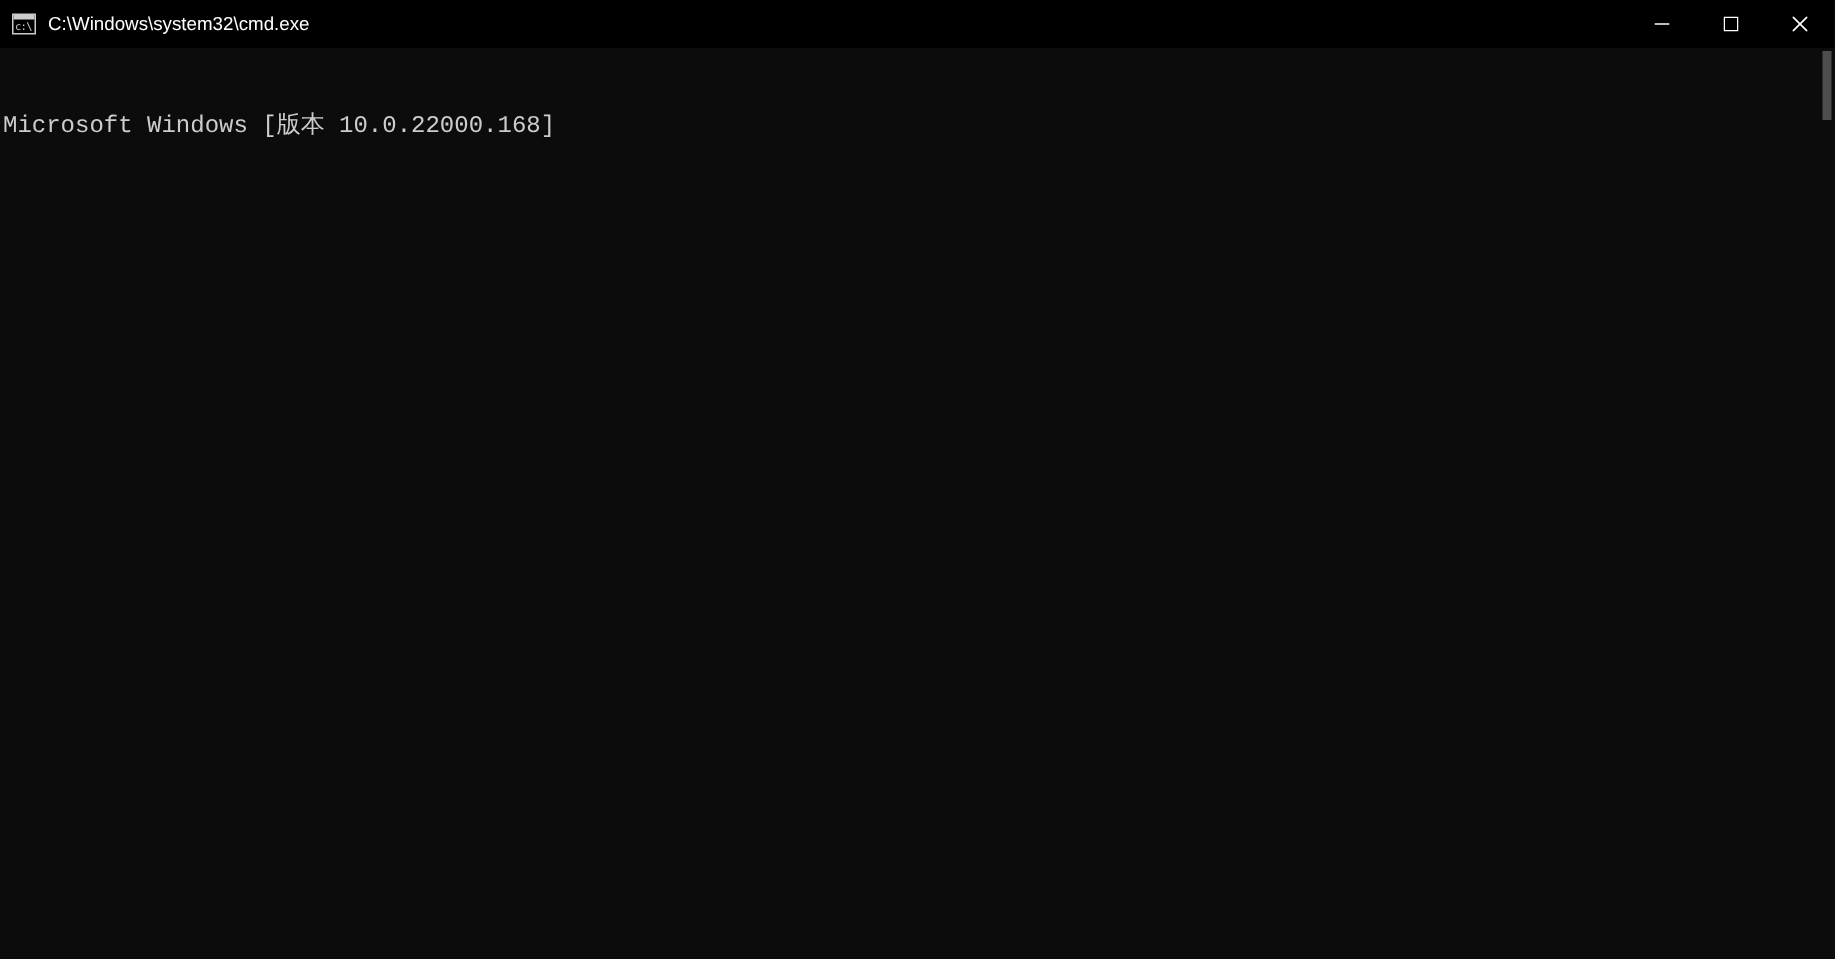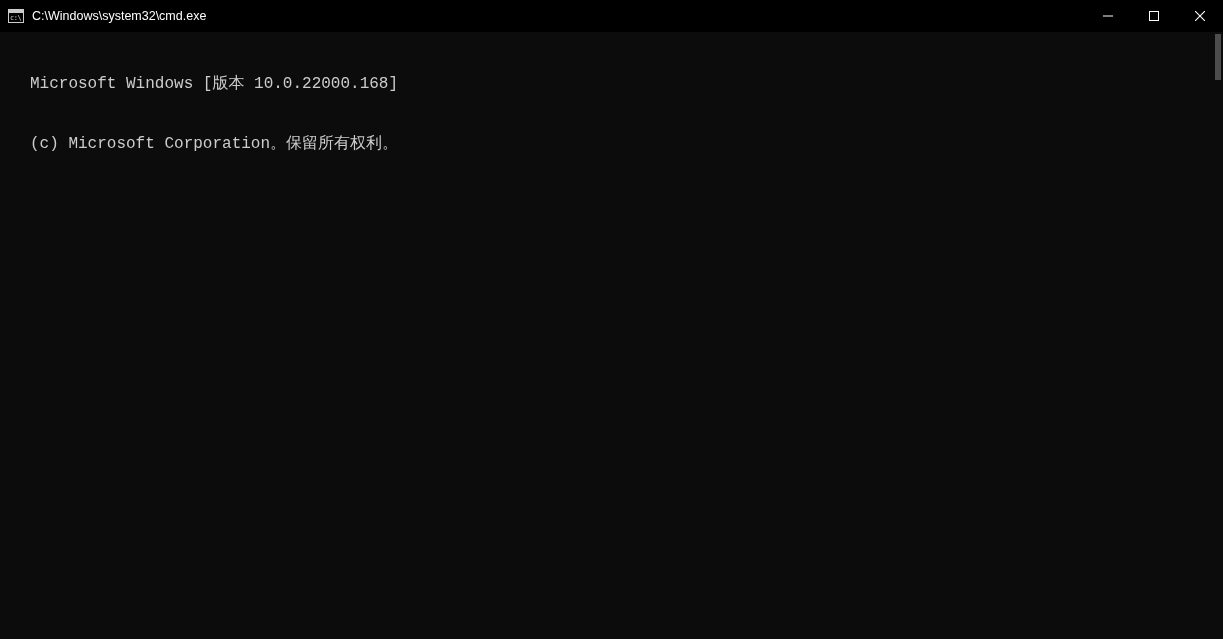--- a/index.html
+++ b/index.html
@@ -106,21 +106,20 @@
     font-family: "NSimSun", "SimSun", Consolas, "Courier New", monospace;
     font-size: 16px;
     line-height: 20px;
     padding: 2px 0 0 2px;
     white-space: pre;
     position: relative;
   }
 
   .terminal .line {
     white-space: pre;
-    margin-left: 28px;
   }
 
   .cursor {
     display: inline-block;
     width: 8px;
     height: 3px;
     background: #cccccc;
     vertical-align: baseline;
     margin-left: 0px;
     position: relative;
@@ -163,19 +162,18 @@
         <svg viewBox="0 0 10 10">
             <line x1="0" y1="0" x2="10" y2="10"></line>
             <line x1="10" y1="0" x2="0" y2="10"></line>
           </svg>
       </div>
     </div>
   </div>
 
   <div class="terminal">
     <div class="line">Microsoft Windows [版本 10.0.22000.168]</div>
-    <div class="line">(c) Microsoft Corporation。保留所有权利。</div>
     <div class="line"></div>
   </div>
 
   <div class="scrollbar-thumb"></div>
 
 </div>
 
 </body></html>

